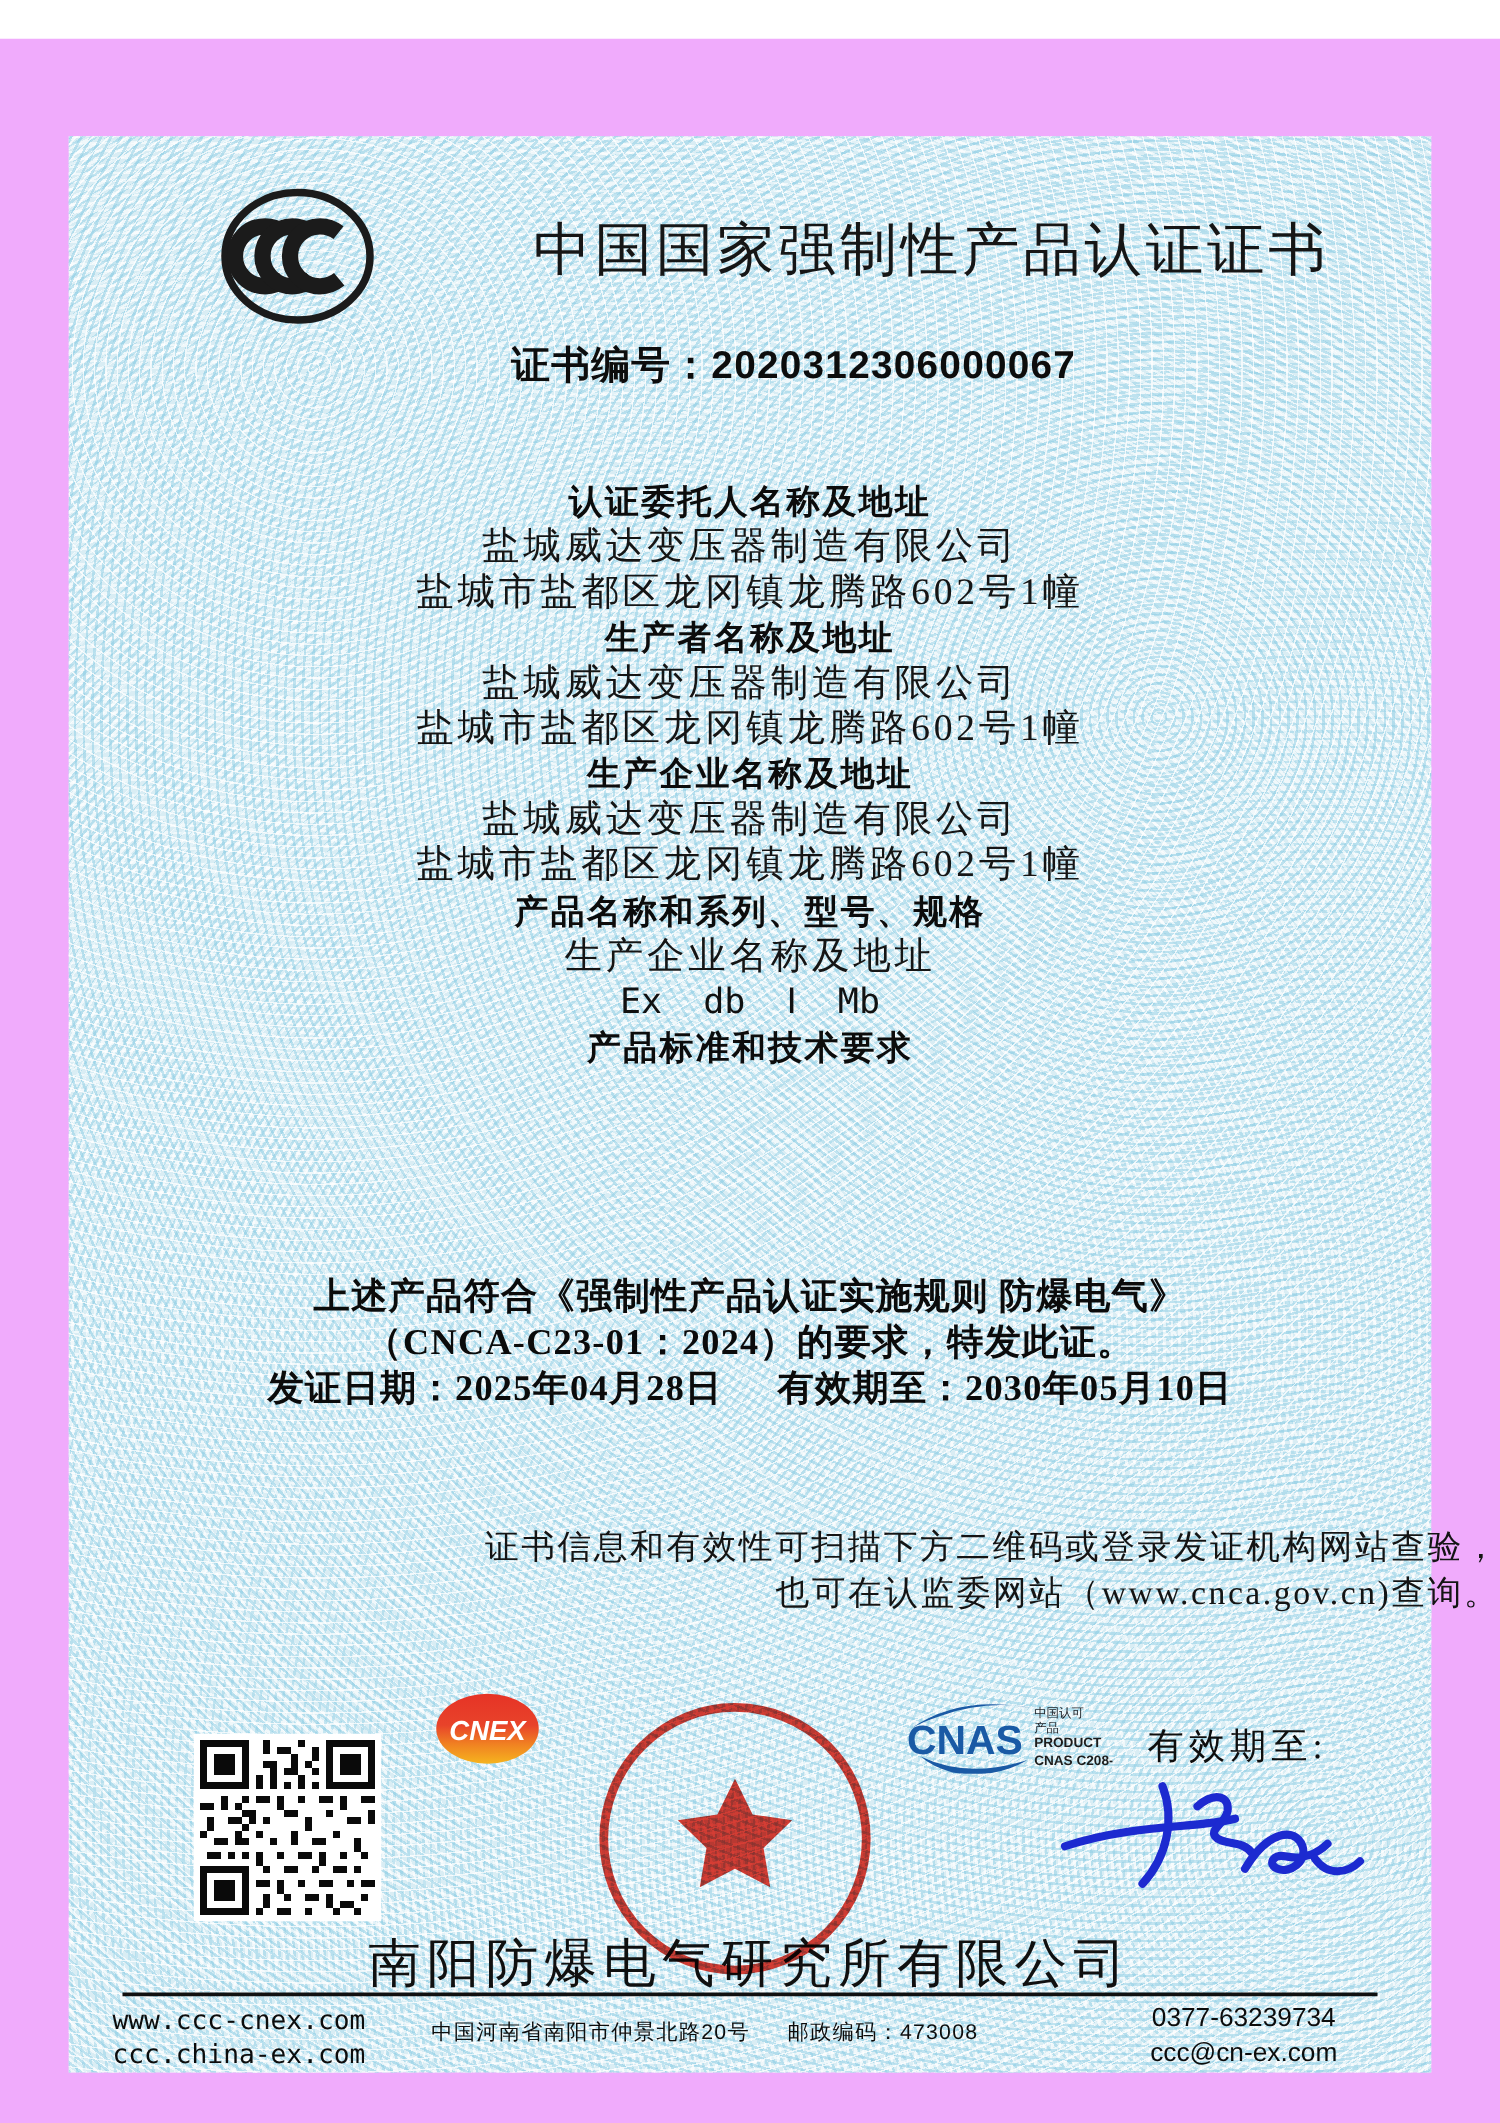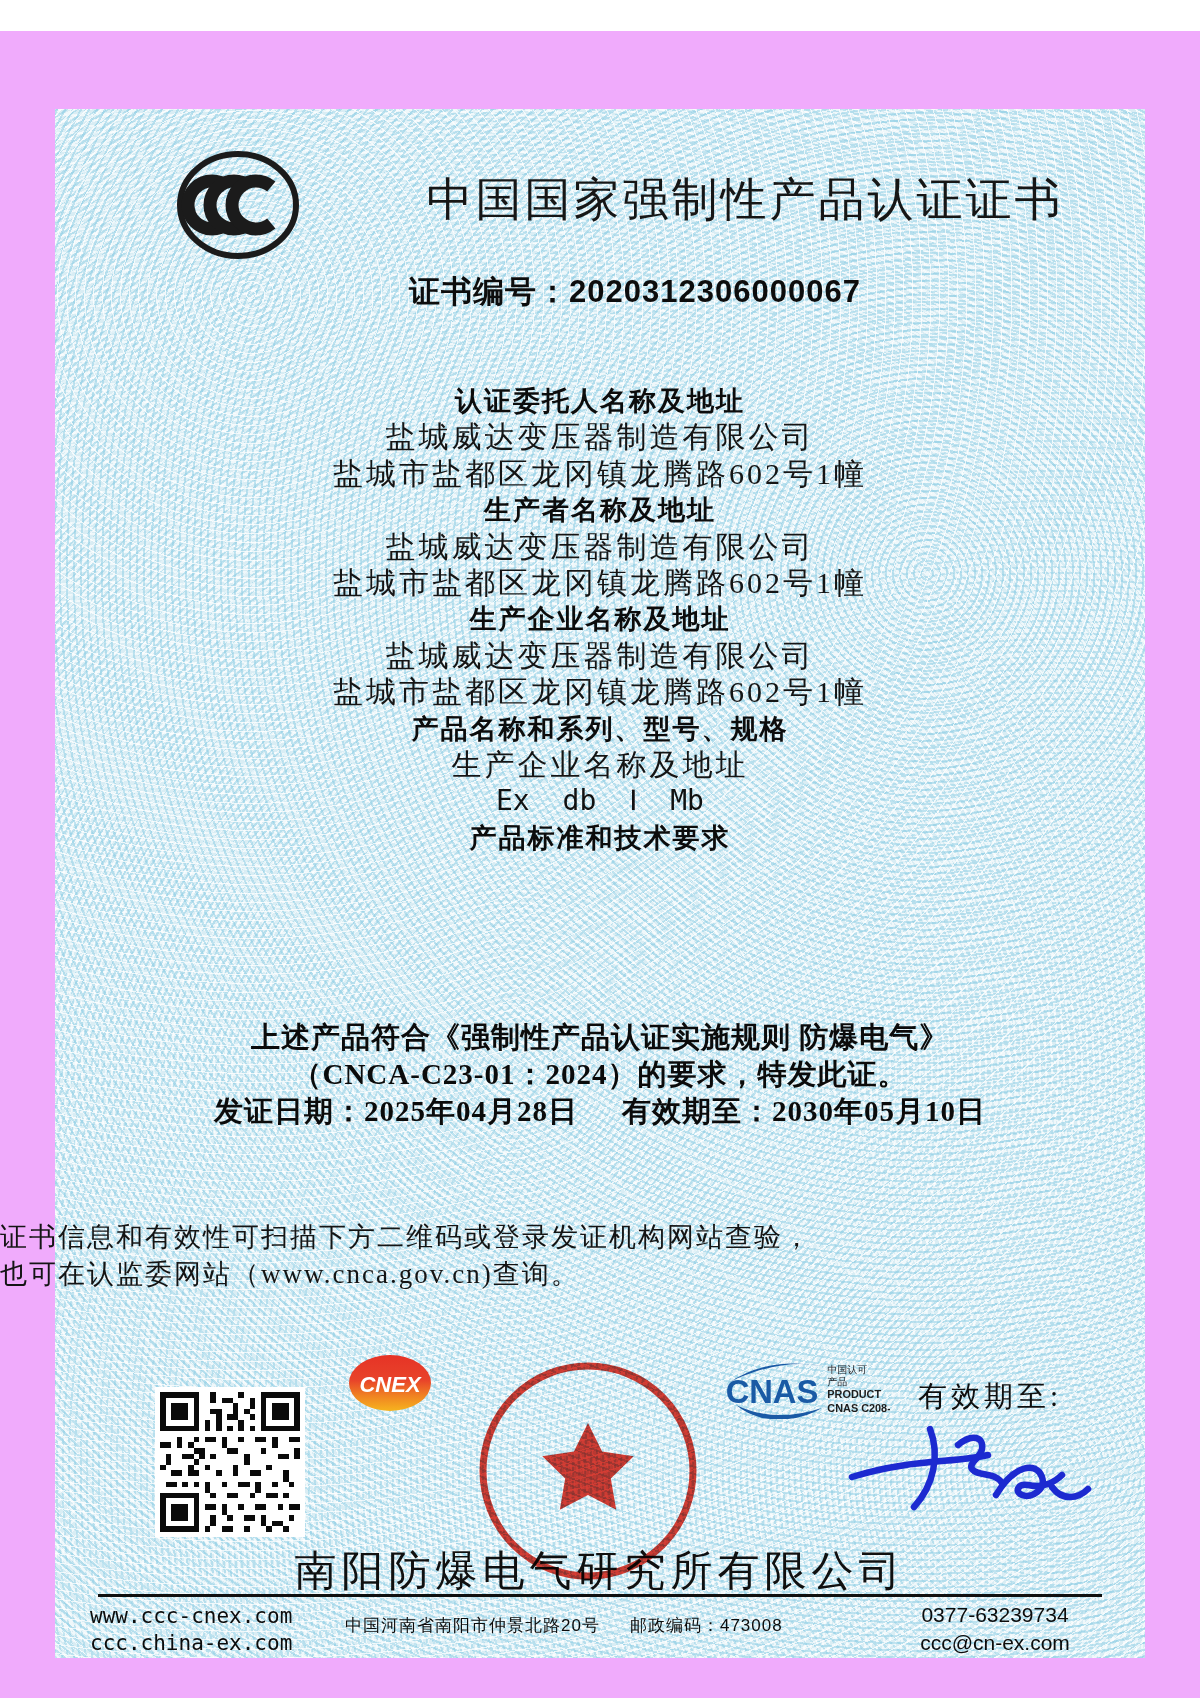--- a/index.html
+++ b/index.html
@@ -24,21 +24,21 @@
   .lines{left:0;right:0;top:352px;text-align:center;}
   .lines .row{height:36.4px;line-height:36.4px;white-space:nowrap;}
   .lh{font-family:"Liberation Serif",serif;font-weight:bold;font-size:27px;letter-spacing:2px;color:#0c0c0c;}
   .lv{font-family:"Liberation Serif",serif;font-size:30px;letter-spacing:3px;color:#151515;}
   .lm{font-family:"DejaVu Sans Mono",monospace;font-size:28px;color:#111;}
   .lm.ex{word-spacing:16px;}
   .statement{left:0;right:0;top:988px;text-align:center;}
   .statement .row{height:37px;line-height:37px;font-family:"Liberation Serif",serif;
                   font-weight:bold;font-size:29px;letter-spacing:1px;color:#0b0b0b;white-space:nowrap;}
   .statement .gap{display:inline-block;width:44px;}
-  .verify{left:0;right:0;top:1188px;text-align:left;}
+  .verify{left:0;right:0;top:1188px;text-align:right;}
   .verify .row{height:37px;line-height:37px;font-family:"Liberation Serif",serif;
                font-size:27px;letter-spacing:2px;color:#141414;white-space:nowrap;}
   .qr{left:155px;top:1356px;width:150px;height:150px;background:#ffffff;padding:5px;box-sizing:border-box;}
   .qr svg{width:100%;height:100%;display:block;}
   .cnex{left:348px;top:1323px;width:84px;height:58px;}
   .stamp{left:476px;top:1328px;width:224px;height:224px;opacity:.9;mix-blend-mode:multiply;z-index:6;}
   .cnas{left:722px;top:1326px;width:168px;height:62px;}
   .legal-rep{left:918px;top:1346px;font-family:"Liberation Serif",serif;font-size:29px;
              letter-spacing:4px;color:#0e0e0e;white-space:nowrap;}
   .signature{left:838px;top:1380px;width:258px;height:108px;z-index:7;}

